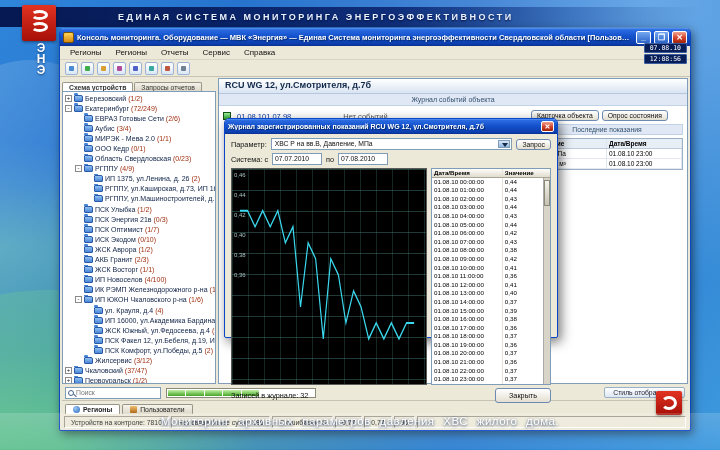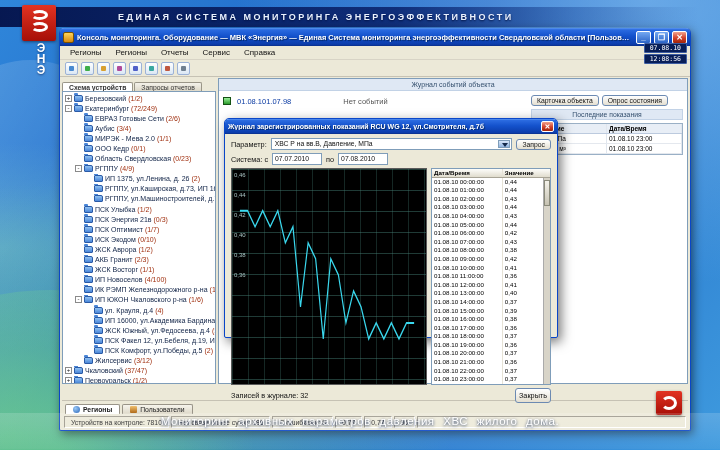--- a/index.html
+++ b/index.html
@@ -152,21 +152,21 @@
     font-size:6.2px; overflow:hidden; }
   .jrow, .jhead { display:flex; height:8.6px; line-height:8.4px; }
   .jhead { background:linear-gradient(#fdfdfa,#e0dccd); border-bottom:1px solid #a8a496; font-weight:bold; }
   .jc1 { width:60%; padding:0 2px; border-right:1px solid #e6e2d6; white-space:nowrap; overflow:hidden; }
   .jc2 { flex:1; padding:0 2px; white-space:nowrap; overflow:hidden; }
   .jscroll { position:absolute; right:0; top:8.6px; bottom:0; width:7px;
     background:#d8d4c8; border-left:1px solid #aaa; }
   .jthumb { position:absolute; left:0; right:0; top:2px; height:26px;
     background:linear-gradient(#f4f2ea,#c6c2b2); border:1px solid #8a8a7a; }
   .dlg-bottom { flex:none; display:flex; align-items:center; font-size:7.3px; color:#111; }
-  .btn-wide { margin-left:auto; width:36px; text-align:center; padding:2px 0; font-size:7.3px;
+  .btn-wide { margin-left:auto; width:56px; text-align:center; padding:2px 0; font-size:7.3px;
     background:linear-gradient(#ffffff,#e4dfd0); border:1px solid #6c8ab2; border-radius:3px; }
 
   
   .bottom1 { position:absolute; left:2px; right:2px; bottom:30px; height:15px;
     display:flex; align-items:center; gap:5px; padding:0 3px; background:#ece9d8; }
   .searchbox { width:96px; height:12px; flex:none; display:flex; align-items:center; gap:2px;
     background:#fff; border:1px solid #7f9db9; padding:0 2px; }
   .mag { width:6px; height:6px; flex:none; position:relative; border:1px solid #47608a; border-radius:50%; }
   .mag::after { content:""; position:absolute; left:4px; top:4px; width:4px; height:1px;
     background:#47608a; transform:rotate(45deg); }
@@ -419,20 +419,21 @@
           </div>
           <div class="tree-row" style="padding-left: 2px;">
             <span class="exp">+</span>
             <span class="folder"></span>
             <span class="tlabel">Первоуральск</span>
             <span class="tcount">(1/2)</span>
           </div>
         </div>
     </div>
     <div class="right-pane">
+      <div class="obj-title">RCU WG 12, ул.Смотрителя, д.7б</div>
       <div class="events-bar">Журнал событий объекта</div>
       <div class="pane-body">
         <div class="device-row">
           <span class="dev-icon"></span>
           <span class="dev-id">01.08.101.07.98</span>
           <span class="dev-status">Нет событий</span>
         </div>
         <div class="readings">
           <div class="rbtns">
             <span class="btn">Карточка объекта</span>
@@ -595,20 +596,37 @@
           </div>
         </div>
       </div>
       <div class="dlg-bottom">
         <span>Записей в журнале: 32</span>
         <span class="btn-wide">Закрыть</span>
       </div>
     </div>
   </div>
 
+  <div class="bottom1">
+    <span class="searchbox">
+      <span class="mag"></span>
+      <input placeholder="Поиск" style="">
+    </span>
+    <span class="progress" id="progress">
+        <span class="pseg"></span>
+        <span class="pseg"></span>
+        <span class="pseg"></span>
+        <span class="pseg"></span>
+        <span class="pseg"></span>
+        <span class="pseg off"></span>
+        <span class="pseg off"></span>
+        <span class="pseg off"></span>
+      </span>
+    <span class="style-box">Стиль отображения</span>
+  </div>
   <div class="bottom-tabs" id="bottomTabs">
       <span class="btab active">
         <span class="ticon ti0"></span>
         <span>Регионы</span>
       </span>
       <span class="btab">
         <span class="ticon ti1"></span>
         <span>Пользователи</span>
       </span>
     </div>

